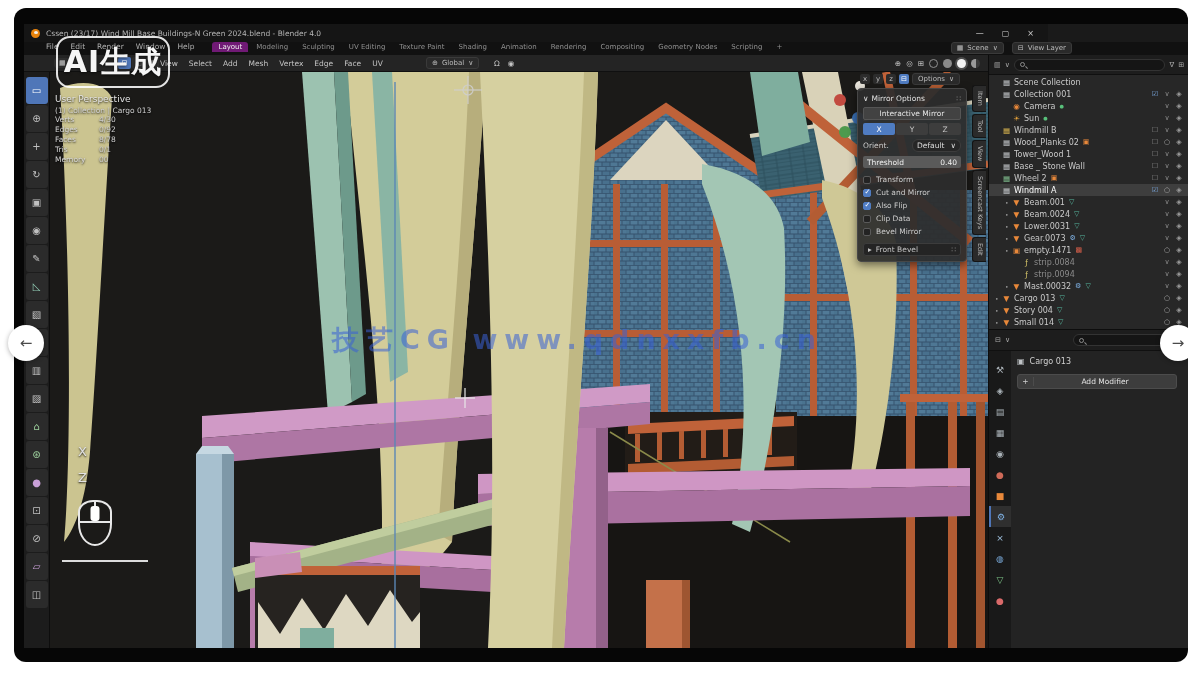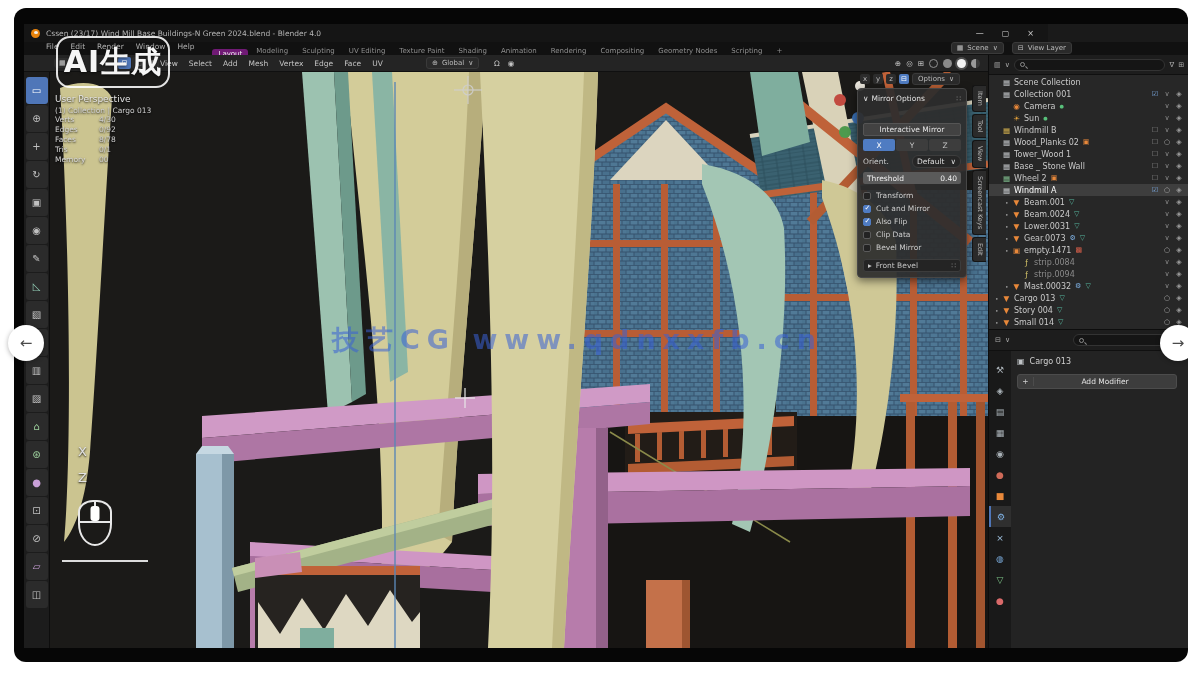--- a/index.html
+++ b/index.html
@@ -15,21 +15,21 @@
   .blender-logo::after { content:""; position:absolute; left:2.5px; top:2.5px; width:4px; height:3px; border-radius:50%; background:#f5f1ea; }
   .wincontrols { margin-left:auto; display:flex; gap:18px; padding-right:14px; color:#cfcfcf; font-size:8px; }
   .wincontrols span { cursor:default; }
 
   
   .menubar { left:0; top:18px; width:1164px; height:13px; background:#111111; display:flex; align-items:flex-start; font-size:7.5px; color:#b0b0b0; }
   .mb-menus { display:flex; gap:12px; padding-left:22px; }
   .mb-menus > div { cursor:default; }
   .wtabs { display:flex; gap:2px; margin-left:18px; align-items:center; }
   .wtab { padding:1px 6px; border-radius:3px 3px 0 0; color:#8f8f8f; font-size:7px; white-space:nowrap; }
-  .wtab.active { background:#701a75; color:#f0f0f0;margin-top:7px; }
+  .wtab.active { background:#701a75; color:#f0f0f0; }
   .mb-right { margin-left:auto; display:flex; gap:8px; padding-right:116px; align-items:center; }
   .pill { background:#2a2a2a; border:1px solid #3a3a3a; border-radius:3px; padding:1px 5px; display:flex; gap:4px; align-items:center; font-size:7px; color:#bbb; white-space:nowrap; }
 
   
   .toolheader { left:0; top:31px; width:964px; height:17px; background:#242424; border-bottom:1px solid #101010; display:flex; align-items:center; font-size:7.5px; color:#c4c4c4; }
   .modepill { position:absolute; left:30px; display:flex; gap:3px; align-items:center; background:#2e2e2e; border-radius:3px; padding:1px 5px; font-size:7px; }
   .selmodes { position:absolute; left:94px; display:flex; gap:1px; }
   .selmode { width:13px; height:12px; background:#2e2e2e; border-radius:2px; display:flex; align-items:center; justify-content:center; font-size:7px; color:#aaa; }
   .selmode.active { background:#4f76b8; color:#fff; }
   .th-menus { position:absolute; left:136px; display:flex; gap:11px; }
@@ -61,21 +61,21 @@
   .mouse { position:relative; width:34px; height:46px; border:2px solid #e8e8e8; border-radius:15px 15px 17px 17px / 12px 12px 22px 22px; margin-top:4px; }
   .mouse::before { content:""; position:absolute; left:50%; top:0; width:2px; height:45%; background:#e8e8e8; transform:translateX(-50%); }
   .mouse::after { content:""; position:absolute; left:0; top:45%; width:100%; height:2px; background:#e8e8e8; }
   .wheel { position:absolute; left:50%; top:4px; transform:translateX(-50%); width:9px; height:15px; background:#ffffff; border-radius:3px; }
   .scline { width:86px; height:2px; background:#dcdcdc; margin-top:14px; margin-left:-16px; }
 
   
   .mirrorpanel { left:833px; top:64px; width:110px; background:#2d2d2dee; border:1px solid #474747; border-radius:4px; padding:4px 5px 5px 5px; z-index:6; box-shadow:0 3px 8px rgba(0,0,0,.5); font-size:7.5px; color:#cccccc; }
   .mp-head { display:flex; align-items:center; gap:3px; height:11px; color:#e2e2e2; }
   .mp-head .dots { margin-left:auto; color:#8a8a8a; }
-  .mp-btn { margin-top:19px; height:13px; background:#424242; border:1px solid #555; border-radius:2px; display:flex; align-items:center; justify-content:center; color:#e6e6e6; }
+  .mp-btn { margin-top:3px; height:13px; background:#424242; border:1px solid #555; border-radius:2px; display:flex; align-items:center; justify-content:center; color:#e6e6e6; }
   .mp-axes { margin-top:3px; display:flex; gap:1px; }
   .maxis { flex:1; height:12px; background:#3d3d3d; border-radius:2px; display:flex; align-items:center; justify-content:center; color:#c8c8c8; }
   .maxis.on { background:#4f7cc2; color:#fff; }
   .mp-orient { margin-top:4px; display:flex; align-items:center; gap:4px; }
   .mp-orient .val { margin-left:auto; background:#262626; border:1px solid #3d3d3d; border-radius:6px; padding:1px 4px; display:flex; gap:6px; color:#ddd; }
   .mp-slider { margin-top:4px; height:12px; background:#5a5a5a; border-radius:2px; display:flex; align-items:center; padding:0 4px; color:#f0f0f0; }
   .mp-slider .tv { margin-left:auto; }
   .mp-checks { margin-top:5px; }
   .mcheck { display:flex; align-items:center; gap:5px; height:13px; }
   .cb { width:8px; height:8px; background:#232323; border:1px solid #5a5a5a; border-radius:2px; position:relative; }

